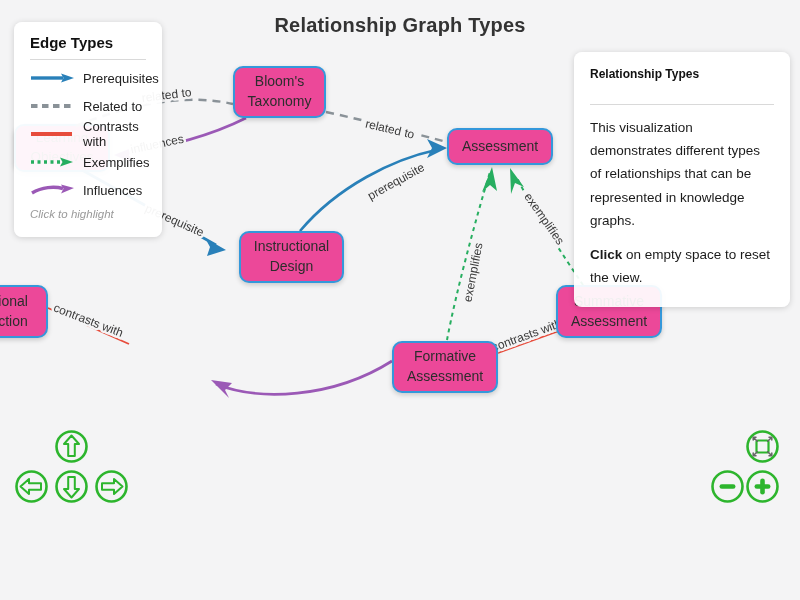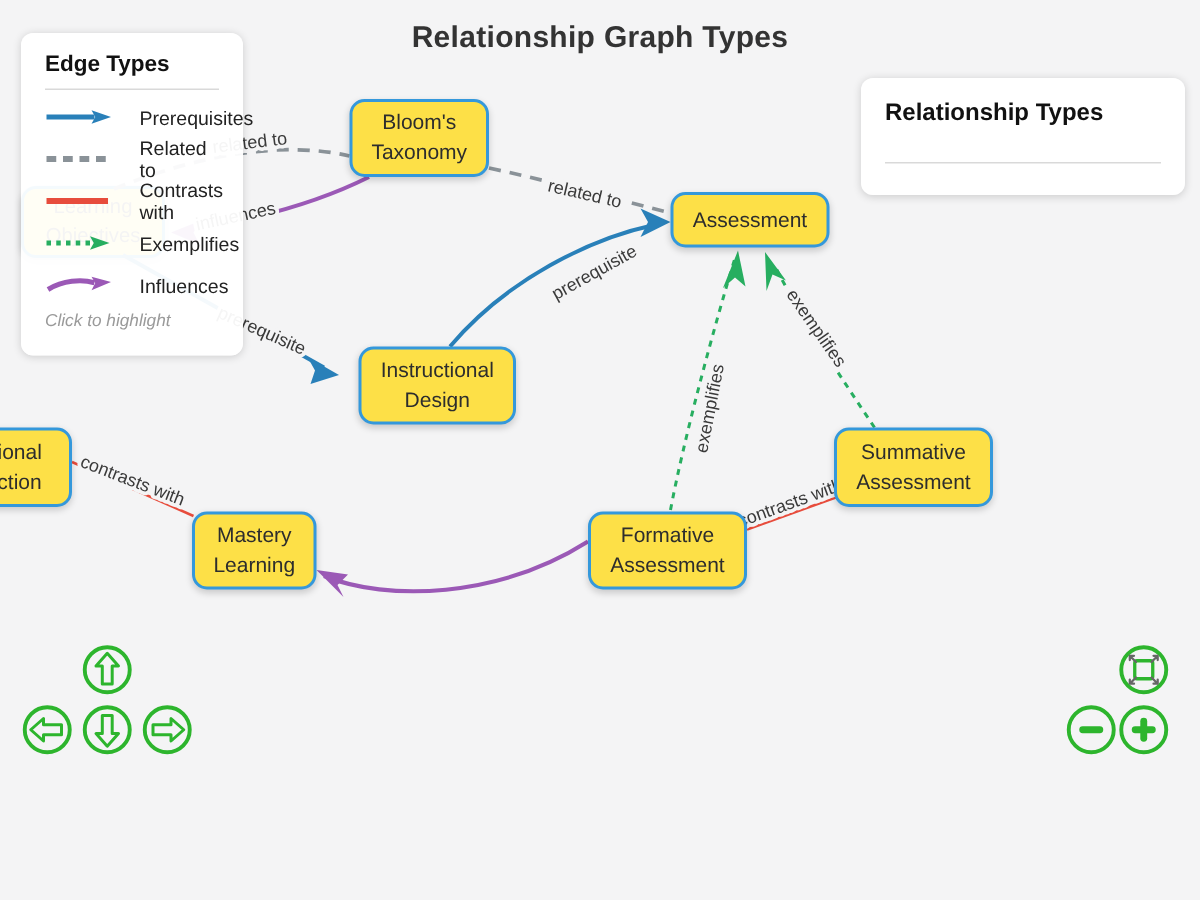--- a/index.html
+++ b/index.html
@@ -26,38 +26,38 @@
   .e-related{stroke:var(--c-related-to);stroke-width:2.5;stroke-dasharray:8 6;}
   .e-contrast{stroke:var(--c-contrasts-with);stroke-width:1.7;}
   .e-exempl{stroke:var(--c-exemplifies);stroke-width:2;stroke-dasharray:4 4;}
   .e-infl{stroke:var(--c-influences);stroke-width:2.7;}
   .a-prereq{fill:var(--c-prerequisites);}
   .a-exempl{fill:var(--c-exemplifies);}
   .a-infl{fill:var(--c-influences);}
   .edge-label{font-family:"Liberation Sans",sans-serif;font-size:12px;fill:#3a3a3a;
     text-anchor:middle;paint-order:stroke;stroke:var(--c-background);stroke-width:5px;stroke-linejoin:round;}
 
-  .node{position:absolute;background:#fde047;border:2px solid var(--c-node-border);
+  .node{position:absolute;background:#ec4899;border:2px solid var(--c-node-border);
     border-radius:10px;box-shadow:0 2px 5px rgba(0,0,0,.18);
     display:flex;align-items:center;justify-content:center;text-align:center;
     font-size:14px;color:#2d2d2d;white-space:pre-line;line-height:1.4;z-index:2;box-sizing:border-box;}
   .node.under{z-index:0;}
 
   .panel{position:absolute;background:rgba(255,255,255,.95);border-radius:8px;
     box-shadow:0 1px 6px rgba(0,0,0,.16);box-sizing:border-box;z-index:10;}
   #legend{left:14px;top:10px;width:148px;height:215px;padding:12px 16px 20px;margin-top:12px;}
   #legend h2{margin:0;font-size:15px;font-weight:bold;color:#111;}
   .panel .divider{border:none;border-top:1px solid #d9d9d9;margin:8px 0 4px;}
-  .legend-row{display:flex;align-items:center;gap:17px;height:28px;cursor:pointer;}
+  .legend-row{display:flex;align-items:center;gap:7px;height:28px;cursor:pointer;}
   .legend-row svg{flex:0 0 auto;}
   .legend-label{font-size:13px;color:#222;}
   #legend-hint{margin-top:4px;font-style:italic;font-size:11.5px;color:#9a9a9a;}
 
   #info-panel{left:574px;top:52px;width:216px;padding:15px 16px 17px;background:rgba(255,255,255,.93);}
-  #info-panel h2{margin:0 0 23px;font-size:16px;font-weight:bold;color:#111;}
+  #info-panel h2{margin:0 0 23px;font-size:12px;font-weight:bold;color:#111;}
   #info-panel p{margin:11px 0 0;font-size:13.5px;line-height:1.72;color:#1b1b1b;}
   #info-panel .b{font-weight:bold;}
 
   .ctrl{position:absolute;width:35px;height:35px;padding:0;border:none;background:transparent;cursor:pointer;z-index:12;}
   .ctrl svg{display:block;}
   .g-stroke{stroke:var(--c-control-green);fill:none;}
   .g-fill{fill:var(--c-control-green);}
   .corner-arrows{stroke:#666;fill:none;stroke-width:1.5;stroke-linecap:round;stroke-linejoin:round;}
 </style>
 </head>
@@ -108,22 +108,20 @@
 
   <div class="node under" style="left:14px;top:124px;width:96px;height:48px;font-size:13.5px;">Learning
 Objectives</div>
   <div class="node" style="left:233px;top:66px;width:93px;height:52px;">Bloom's
 Taxonomy</div>
   <div class="node" style="left:447px;top:128px;width:106px;height:37px;">Assessment</div>
   <div class="node" style="left:239px;top:231px;width:105px;height:52px;">Instructional
 Design</div>
   <div class="node" style="left:-57px;top:285px;width:105px;height:53px;">Traditional
 Instruction</div>
-  <div class="node" style="left:128px;top:341px;width:83px;height:52px;">Mastery
-Learning</div>
   <div class="node" style="left:392px;top:341px;width:106px;height:52px;">Formative
 Assessment</div>
   <div class="node" style="left:556px;top:285px;width:106px;height:53px;">Summative
 Assessment</div>
 
   <div id="legend" class="panel">
     <h2>Edge Types</h2>
     <hr class="divider">
     <div class="legend-row">
       <svg width="46" height="12" viewBox="0 0 46 12">
@@ -157,20 +155,22 @@
         <path d="M44,4 L31,0.5 L33.5,4.7 L31,9.5 Z" fill="#9b59b6"></path>
       </svg>
       <span class="legend-label">Influences</span>
     </div>
     <div id="legend-hint">Click to highlight</div>
   </div>
 
   <div id="info-panel" class="panel">
     <h2>Relationship Types</h2>
     <hr class="divider">
+    <p>This visualization demonstrates different types of relationships that can be represented in knowledge graphs.</p>
+    <p><span class="b">Click</span><span> on empty space to reset the view.</span></p>
   </div>
 
   <button class="ctrl" style="left:54px;top:429px;">
     <svg width="35" height="35" viewBox="0 0 35 35">
       <circle cx="17.5" cy="17.5" r="15" class="g-stroke" stroke-width="2.6"></circle>
       <path d="M17.5,6.5 L25,15 L20.8,15 L20.8,27 L14.2,27 L14.2,15 L10,15 Z" class="g-stroke" stroke-width="2" stroke-linejoin="round"></path>
     </svg>
   </button>
   <button class="ctrl" style="left:14px;top:469px;">
     <svg width="35" height="35" viewBox="0 0 35 35">

